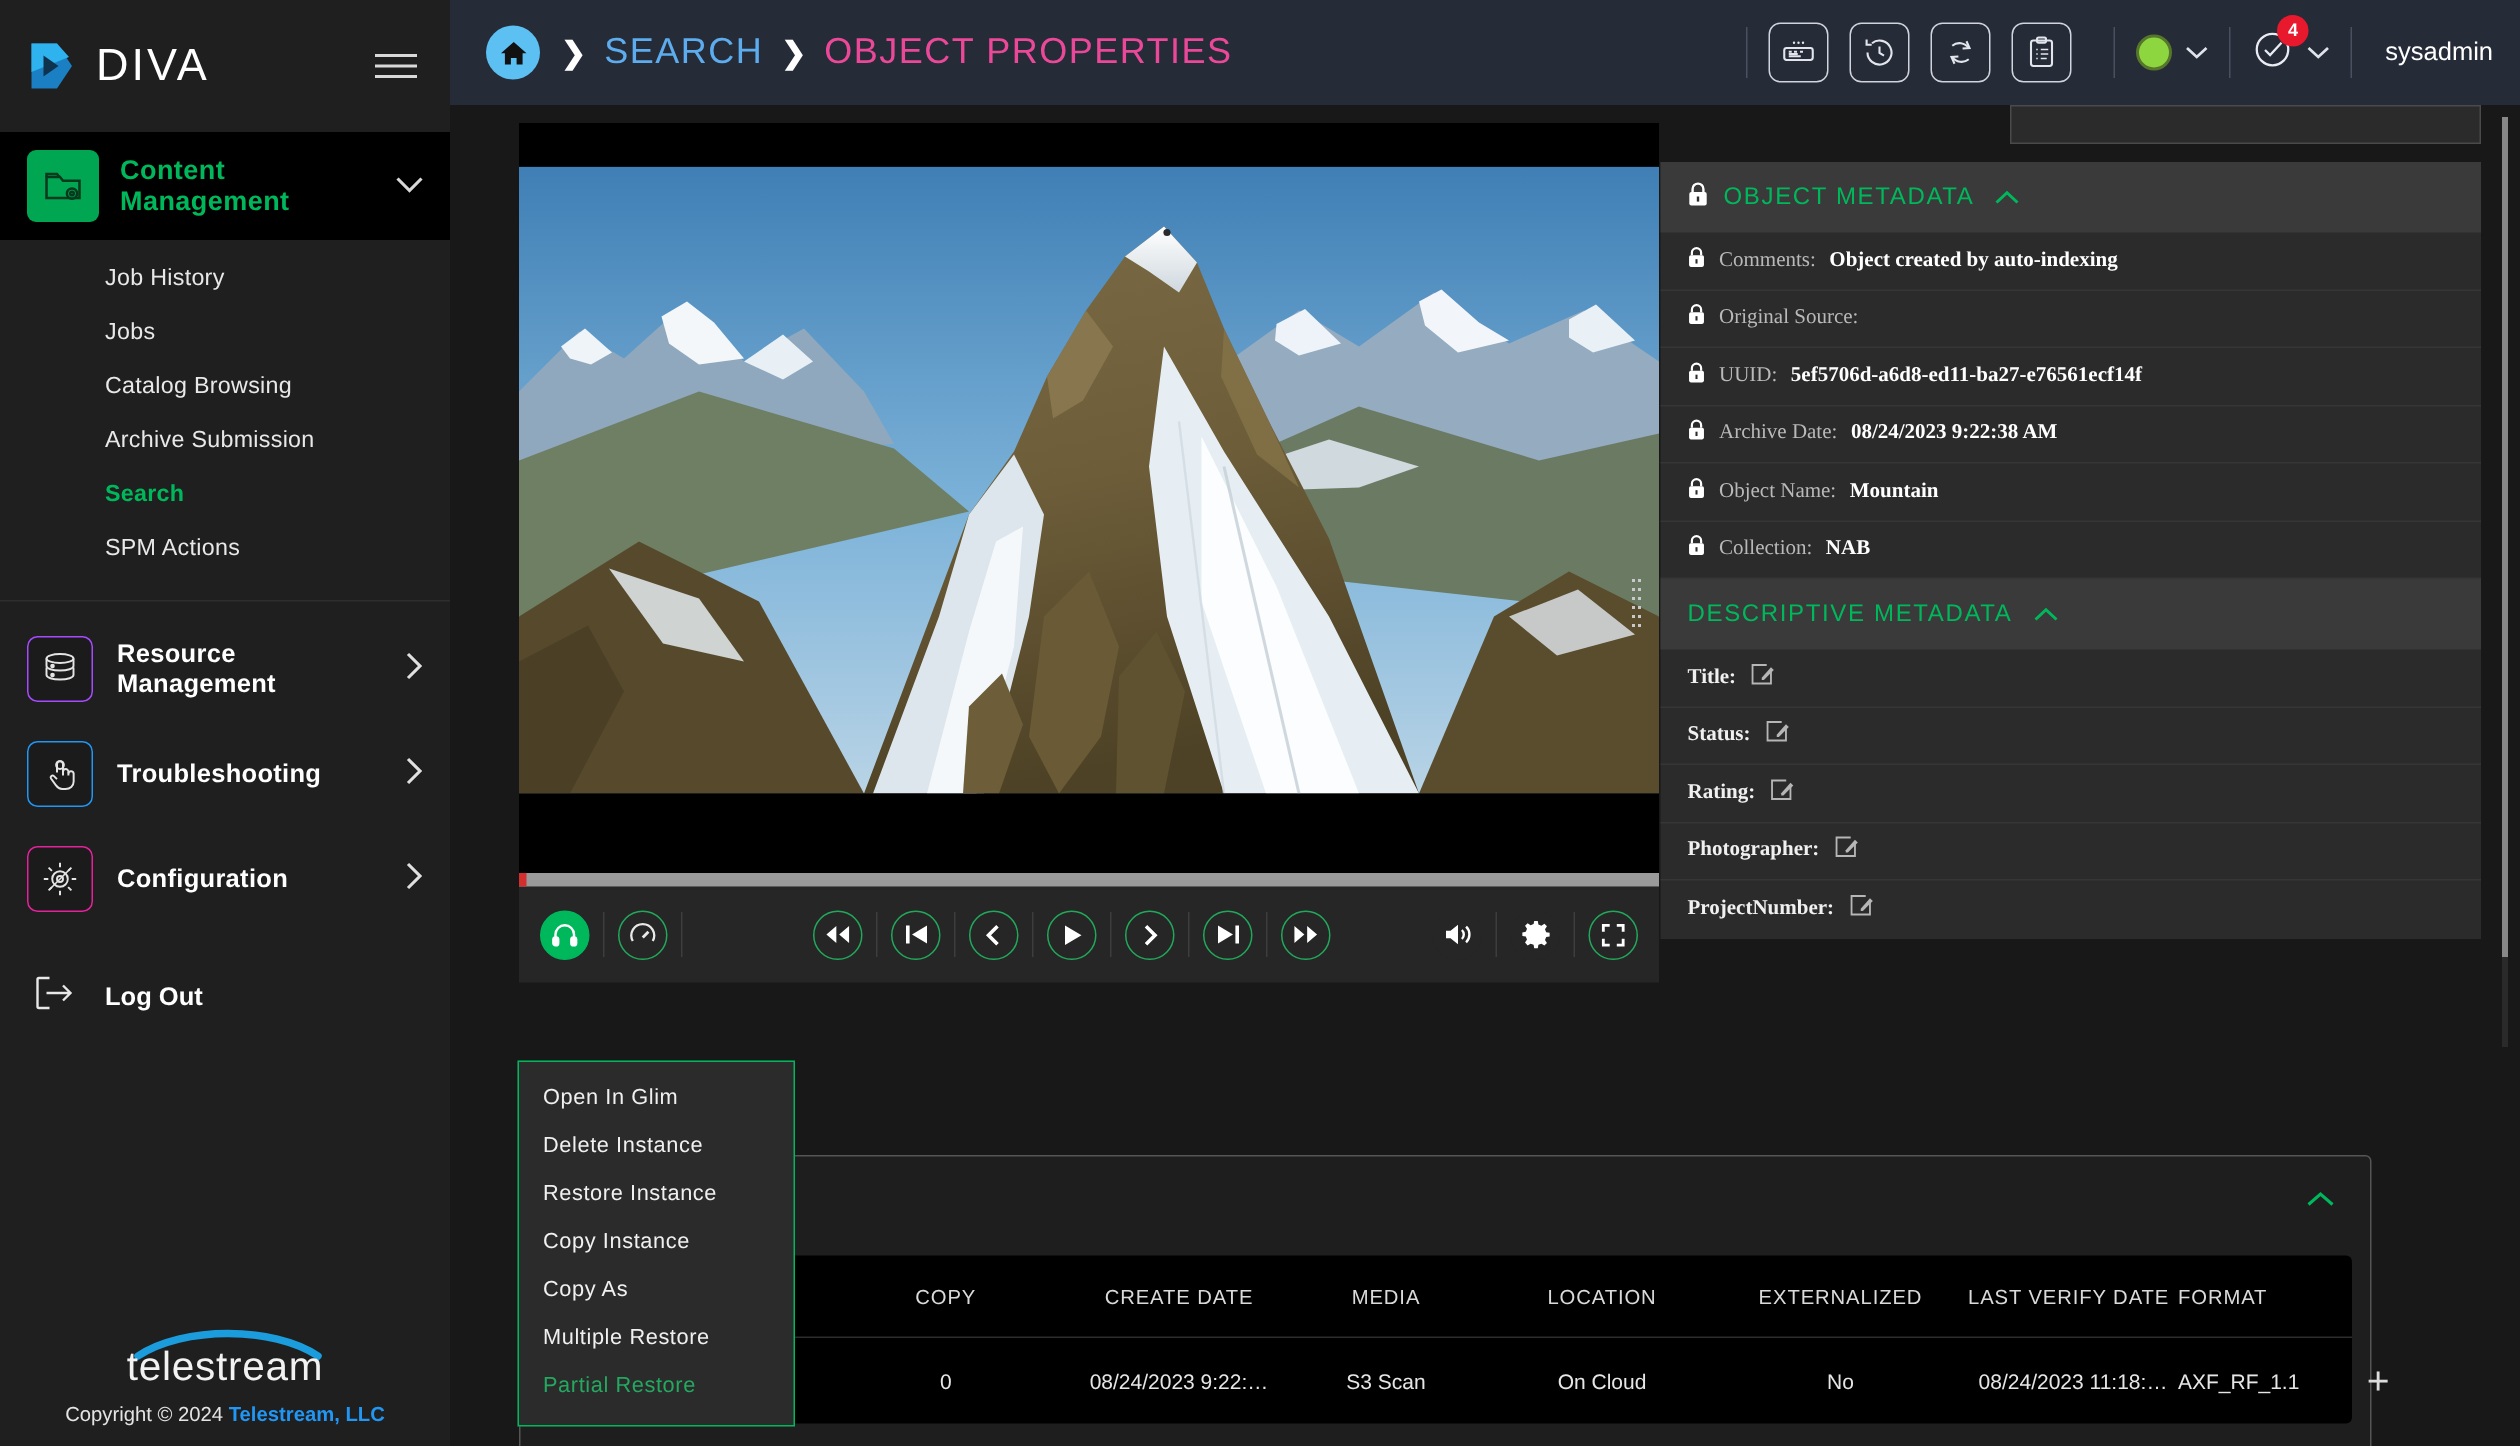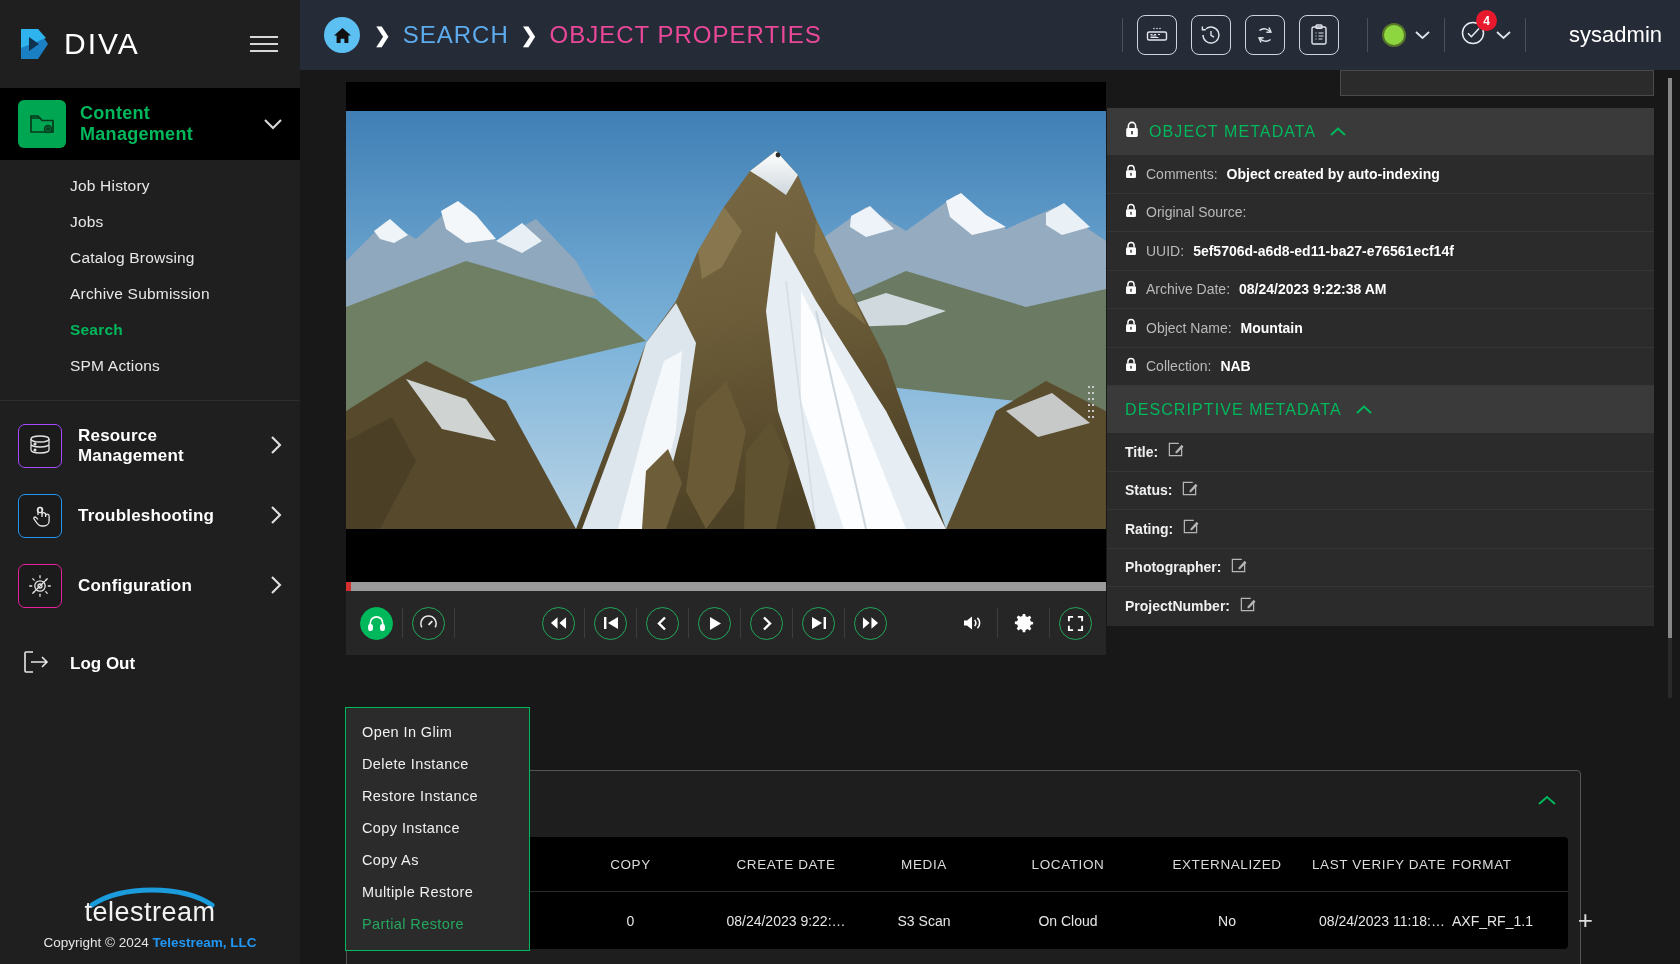--- a/index.html
+++ b/index.html
@@ -105,21 +105,21 @@
     background: #8dd63f; border: 2px solid #56762b;
   }
   .caret { color: #dfe3ea; font-size: 13px; }
   .alert-wrap { display: flex; align-items: center; gap: 9px; cursor: pointer; position: relative; }
   .badge {
     position: absolute; top: -9px; left: 17px;
     background: #e8192c; color: #fff; border-radius: 50%;
     width: 21px; height: 21px; font-size: 12px; font-weight: 700;
     display: flex; align-items: center; justify-content: center;
   }
-  .user { color: #fff; font-size: 22px; margin-left: 29px; }
+  .user { color: #fff; font-size: 17px; margin-left: 8px; }
 
   
   .content { flex: 1; display: flex; position: relative; overflow: hidden; }
   .left-col { width: 785px; flex: 0 0 785px; position: relative; background: #181818; }
   .player { margin: 12px 0 0 46px; width: 760px; }
   .video-black { background: #000; width: 760px; height: 500px; position: relative; overflow: hidden; }
   .mountain { position: absolute; left: 0; top: 29px; width: 760px; height: 418px; overflow: hidden; }
 
   .seek { height: 9px; background: #9a9a9a; width: 760px; position: relative; cursor: pointer; }
   .seek .play-head { position: absolute; left: 0; top: 0; width: 5px; height: 9px; background: #d32f2f; }
@@ -162,21 +162,21 @@
     background: #2b2b2b; border: 1px solid #4a4a4a;
   }
   .p-hdr {
     background: #3a3a3a; height: 47px; display: flex; align-items: center;
     gap: 10px; padding: 0 18px; cursor: pointer;
   }
   .p-hdr-t { color: #00b85c; font-size: 16px; letter-spacing: 1.1px; }
   .p-up { color: #00b85c; font-size: 13px; margin-left: 4px; }
   .p-row {
     height: 38.5px; display: flex; align-items: center; gap: 9px;
-    padding: 0 18px; border-bottom: 1px solid #363636;
+    padding: 0 18px; border-bottom: 1px solid #363636; font-family: Liberation Serif, serif;
   }
   .p-key { color: #b9b9b9; font-size: 14px; }
   .p-val { color: #fff; font-size: 14px; font-weight: 700; }
   .p-key.d { color: #f0f0f0; font-weight: 700; }
   .scroll-track {
     position: absolute; right: 8px; top: 8px; width: 4px; height: 620px;
     background: #2a2a2a;
   }
   .scroll-thumb { position: absolute; right: 8px; top: 8px; width: 4px; height: 560px; background: #888; }
 

